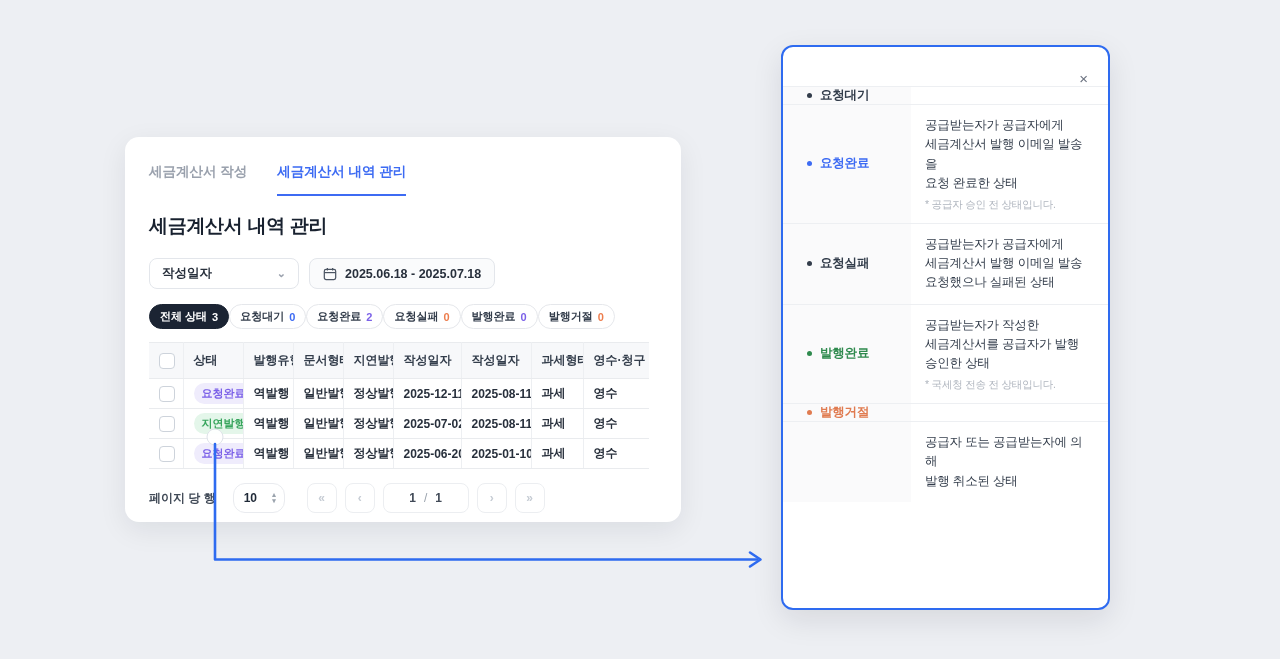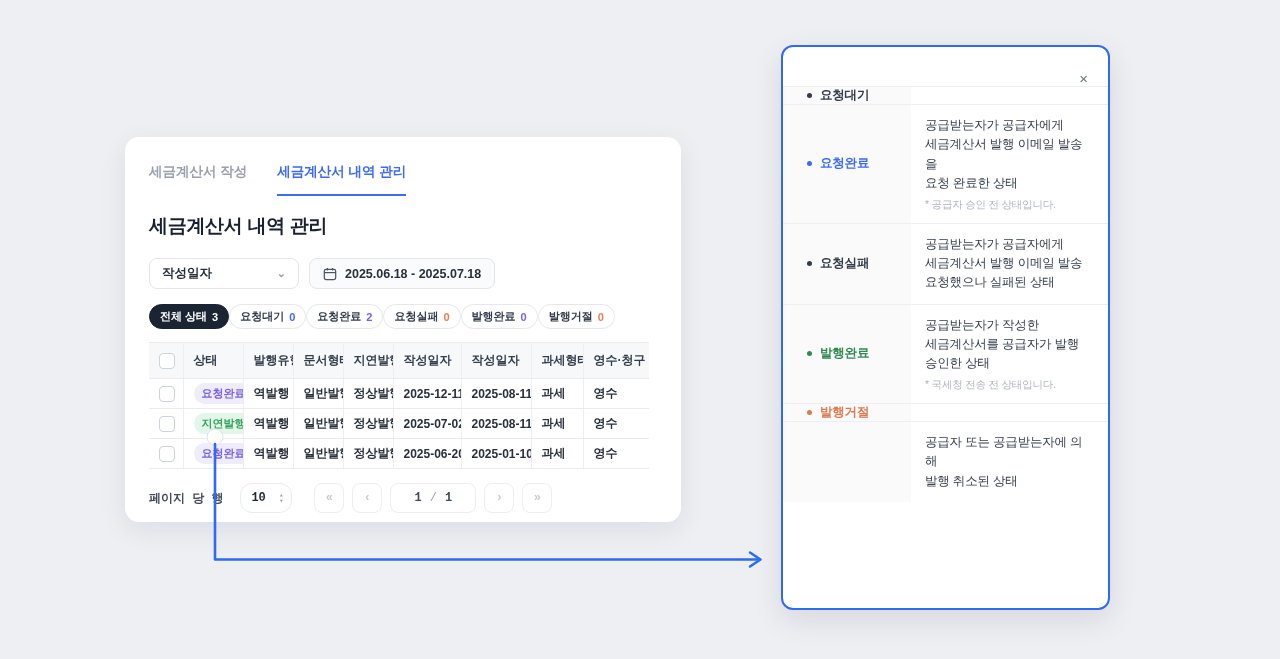--- a/index.html
+++ b/index.html
@@ -50,21 +50,21 @@
 
   .table-wrap { margin-top:13px; width:500px; }
   table { border-collapse:collapse; table-layout:fixed; width:500px; font-size:12px; }
   th, td { border-bottom:1px solid #e9ebee; border-right:1px solid #edeff2; padding:0 10px; height:30px; text-align:left; white-space:nowrap; overflow:hidden; }
   th:last-child, td:last-child { border-right:none; }
   thead th { background:#f7f8fa; font-weight:700; color:#333d4b; height:36px; border-top:1px solid #e9ebee; }
   tbody td { color:#28303c; font-weight:600; }
   .cb { width:16px; height:16px; border:1.5px solid #cdd3db; border-radius:4px; background:#fff; cursor:pointer; }
   .badge { display:inline-block; padding:3px 8px; border-radius:999px; font-size:11px; font-weight:700; }
 
-  .pagination { display:flex; align-items:center; margin-top:14px; font-size:12px; color:#414a57;font-family:Liberation Mono, monospace; }
+  .pagination { display:flex; align-items:center; margin-top:14px; font-size:12px; color:#414a57; }
   .pag-label { font-weight:600; margin-right:17px; }
   .stepper {
     width:52px; height:30px; border:1px solid #e9ebef; border-radius:12px; background:#fff;
     display:flex; align-items:center; justify-content:space-between; padding:0 8px 0 10px;
     font-weight:700; color:#1f2937; margin-right:22px; cursor:pointer;
   }
   .stepper .arrows { display:flex; flex-direction:column; line-height:6px; font-size:7px; color:#9aa3ad; }
   .pg-btn {
     width:30px; height:30px; border:1px solid #eceef1; border-radius:8px; background:#fff;
     display:flex; align-items:center; justify-content:center; color:#c6ccd4; font-size:12px;

